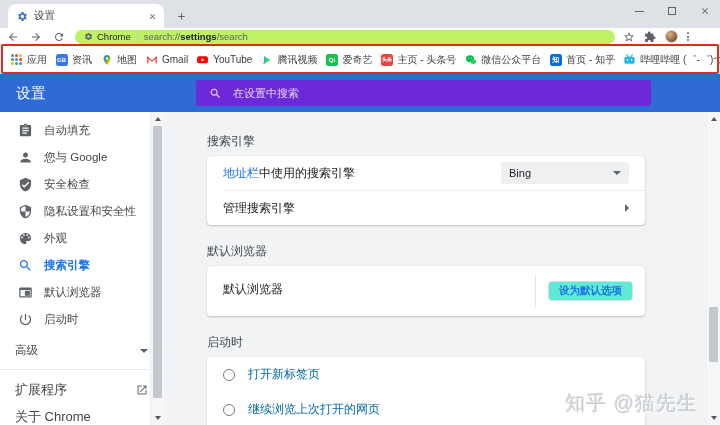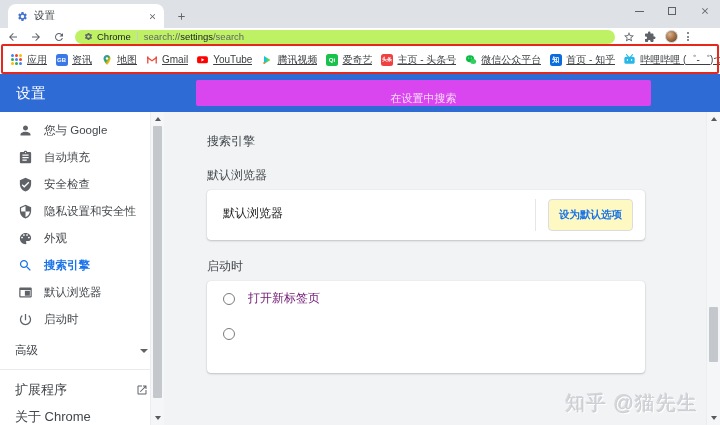--- a/index.html
+++ b/index.html
@@ -16,40 +16,40 @@
   .minbar { width:9px; height:1px; background:#5f6368; }
   .maxbox { width:8px; height:8px; border:1px solid #5f6368; }
 
   
   .toolbar { position:absolute; top:28px; left:0; right:0; height:17px; background:#fff; display:flex; align-items:center; }
   .navbtn { width:20px; height:16px; display:flex; align-items:center; justify-content:center; margin-left:3px; }
   .omnibox { height:14px; width:540px; background:#bef264; border-radius:7px; margin-left:6px; display:flex; align-items:center; padding:0 9px; white-space:nowrap; overflow:hidden; }
   .chip-text { font-size:9.5px; color:#202124; margin-left:4px; }
   .chip-sep { width:1px; height:9px; background:#c8cbcf; margin:0 6px; }
   .url { font-size:9.5px; color:#5f6368; }
-  .url b { color:#202124; font-weight:normal;text-align:center; }
+  .url b { color:#202124; font-weight:bold;text-align:center; }
   .tb-right { display:flex; align-items:center; gap:9px; margin-left:8px; }
   .avatar { width:13px; height:13px; border-radius:50%; background:radial-gradient(circle at 35% 30%, #d9b28c 0%, #9c6a3f 55%, #5e3a1e 100%); border:1px solid #c8cbcf; }
   .kebab { display:flex; flex-direction:column; gap:1.5px; }
   .kebab i { width:2px; height:2px; border-radius:50%; background:#5f6368; }
 
   
   .bookmarks { position:absolute; top:45px; left:0; right:0; height:29px; background:#fff; display:flex; align-items:center; padding:0 8px 0 10px; gap:8px; overflow:hidden; }
   .bm-item { display:flex; align-items:center; gap:4px; font-size:10px; color:#3c4043; white-space:nowrap; flex:none; }
-  .bm-item .lbl { max-width:96px; overflow:hidden;text-decoration:underline; }
+  .bm-item .lbl { max-width:96px; overflow:hidden; }
   .bm-highlight { position:absolute; top:44px; left:1px; right:1px; height:30px; border:2px solid #e5281b; border-radius:2px; z-index:6; pointer-events:none; }
   .fav { width:13px; height:13px; flex:none; display:inline-flex; align-items:center; justify-content:center; }
   .apps-grid { display:grid; grid-template-columns:repeat(3,3px); grid-template-rows:repeat(3,3px); gap:1px; }
   .apps-grid i { width:3px; height:3px; border-radius:50%; }
   .sq { width:12px; height:12px; border-radius:2.5px; display:flex; align-items:center; justify-content:center; color:#fff; font-size:7px; font-weight:bold; line-height:1; }
 
   
   .set-header { position:absolute; top:74px; left:0; right:0; height:38px; background:#2f6bd5; z-index:1; }
   .set-title { position:absolute; left:16px; top:10px; color:#fff; font-size:14.5px; letter-spacing:.5px; }
-  .set-search { position:absolute; left:196px; top:6px; width:455px; height:26px; background:#d946ef; border-radius:2px; display:flex; align-items:center; padding:0 13px; gap:11px;flex-direction:column; }
+  .set-search { position:absolute; left:196px; top:6px; width:455px; height:26px; background:#6d28d9; border-radius:2px; display:flex; align-items:center; padding:0 13px; gap:11px; }
   .set-search .ph { color:rgba(255,255,255,.82); font-size:11px; }
 
   
   .page { position:absolute; top:112px; left:0; right:0; bottom:0; background:#f1f3f4; }
   .sidebar { position:absolute; left:0; top:0; bottom:0; width:164px; background:#fff; }
   .nav-item { height:27px; display:flex; align-items:center; padding-left:18px; font-size:11.5px; color:#43474b; cursor:pointer; }
   .nav-item .nicon { width:15px; height:15px; margin-right:11px; }
   .nav-item svg { fill:#5f6368; }
   .nav-item.selected { color:#1a73e8; font-weight:bold; }
   .nav-item.selected svg { fill:#1a73e8; }
@@ -81,22 +81,22 @@
   .hdivider { height:1px; background:#ebedef; margin-left:16px; }
   .link { color:#1a73e8; cursor:pointer; }
   .select { margin-left:auto; width:128px; height:22px; background:#eef0f2; border-radius:3px; display:flex; align-items:center; padding:0 8px; font-size:11px; color:#202124; cursor:pointer; }
   .select .caret-down { margin-left:auto; }
   .chev-right { width:0; height:0; border-top:4px solid transparent; border-bottom:4px solid transparent; border-left:4.5px solid #5f6368; margin-left:auto; }
   .db-card { display:flex; align-items:center; height:50px; padding:0 12px 0 16px; }
   .db-text { flex:1; min-width:0; }
   .db-title { font-size:12px; color:#202124; margin-bottom:4px; }
   .db-sub { font-size:10.5px; color:#5f6368; }
   .vdivider { width:1px; height:32px; background:#e4e6e8; margin:0 12px; flex:none; }
-  .btn-outline { height:32px; padding:0 10px; border:1px solid #dadce0; border-radius:4px; background:#fef9c3; display:flex; align-items:center; font-size:10.5px; color:#1a73e8; font-weight:bold; cursor:pointer; flex:none; }
-  .radio-row { height:35px; display:flex; align-items:center; padding:0 16px; font-size:12px; color:#701a75; cursor:pointer; }
+  .btn-outline { height:20px; padding:0 10px; border:1px solid #dadce0; border-radius:4px; background:#5eead4; display:flex; align-items:center; font-size:10.5px; color:#1a73e8; font-weight:bold; cursor:pointer; flex:none; }
+  .radio-row { height:35px; display:flex; align-items:center; padding:0 16px; font-size:12px; color:#0369a1; cursor:pointer; }
   .radio { width:12px; height:12px; border:1.5px solid #797c80; border-radius:50%; margin-right:13px; flex:none; background:#fff; }
   .startup-card { height:92px; }
 
   .watermark { position:absolute; right:22px; bottom:8px; font-size:20px; letter-spacing:1px; color:#ccd0d4; text-shadow:1px 1px 0 #fff, -1px -1px 0 rgba(140,144,150,.28); z-index:4; }
 </style>
 </head>
 <body>
 
 <div id="app">
 
@@ -306,32 +306,32 @@
     </div>
   </div>
 
   <div class="page">
 
     <div class="sidebar">
       <div class="nav-pad"></div>
       <div class="nav-item">
         <span class="nicon icon">
             <svg width="15" height="15" viewBox="0 0 24 24">
+              <path d="M19 3h-4.18C14.4 1.84 13.3 1 12 1c-1.3 0-2.4.84-2.82 2H5c-1.1 0-2 .9-2 2v14c0 1.1.9 2 2 2h14c1.1 0 2-.9 2-2V5c0-1.1-.9-2-2-2zm-7 0c.55 0 1 .45 1 1s-.45 1-1 1-1-.45-1-1 .45-1 1-1zm2 14H7v-2h7v2zm3-4H7v-2h10v2zm0-4H7V7h10v2z"></path>
+            </svg>
+          </span>
+        <span>自动填充</span>
+      </div>
+      <div class="nav-item">
+        <span class="nicon icon">
+            <svg width="15" height="15" viewBox="0 0 24 24">
               <path d="M12 12c2.21 0 4-1.79 4-4s-1.79-4-4-4-4 1.79-4 4 1.79 4 4 4zm0 2c-2.67 0-8 1.34-8 4v2h16v-2c0-2.66-5.33-4-8-4z"></path>
             </svg>
           </span>
         <span>您与 Google</span>
-      </div>
-      <div class="nav-item">
-        <span class="nicon icon">
-            <svg width="15" height="15" viewBox="0 0 24 24">
-              <path d="M19 3h-4.18C14.4 1.84 13.3 1 12 1c-1.3 0-2.4.84-2.82 2H5c-1.1 0-2 .9-2 2v14c0 1.1.9 2 2 2h14c1.1 0 2-.9 2-2V5c0-1.1-.9-2-2-2zm-7 0c.55 0 1 .45 1 1s-.45 1-1 1-1-.45-1-1 .45-1 1-1zm2 14H7v-2h7v2zm3-4H7v-2h10v2zm0-4H7V7h10v2z"></path>
-            </svg>
-          </span>
-        <span>自动填充</span>
       </div>
       <div class="nav-item">
         <span class="nicon icon">
             <svg width="15" height="15" viewBox="0 0 24 24">
               <path d="M12 1L3 5v6c0 5.55 3.84 10.74 9 12 5.16-1.26 9-6.45 9-12V5l-9-4zm-2 16l-4-4 1.41-1.41L10 14.17l6.59-6.59L18 9l-8 8z"></path>
             </svg>
           </span>
         <span>安全检查</span>
       </div>
       <div class="nav-item">
@@ -394,38 +394,53 @@
 
     <div class="sbar side">
       <span class="sb-up"></span>
       <span class="sb-thumb"></span>
       <span class="sb-down"></span>
     </div>
 
     <div class="content">
       <div class="content-inner">
         <div class="section-title">搜索引擎</div>
+        <div class="card">
+          <div class="row">
+            <span><span class="link">地址栏</span><span>中使用的搜索引擎</span></span>
+            <div class="select">
+              <span>Bing</span>
+              <span class="caret-down"></span>
+            </div>
+          </div>
+          <div class="hdivider"></div>
+          <div class="row">
+            <span>管理搜索引擎</span>
+            <span class="chev-right"></span>
+          </div>
+        </div>
 
         <div class="section-title t2">默认浏览器</div>
         <div class="card db-card">
           <div class="db-text">
             <div class="db-title">默认浏览器</div>
           </div>
           <div class="vdivider"></div>
           <div class="btn-outline">设为默认选项</div>
         </div>
 
         <div class="section-title t2">启动时</div>
         <div class="card startup-card">
           <div class="radio-row">
             <span class="radio"></span>
             <span>打开新标签页</span>
           </div>
           <div class="radio-row">
             <span class="radio"></span>
+            <span>继续浏览上次打开的网页</span>
           </div>
         </div>
       </div>
     </div>
 
     <div class="sbar main">
       <span class="sb-up"></span>
       <span class="sb-thumb"></span>
       <span class="sb-down"></span>
     </div>

